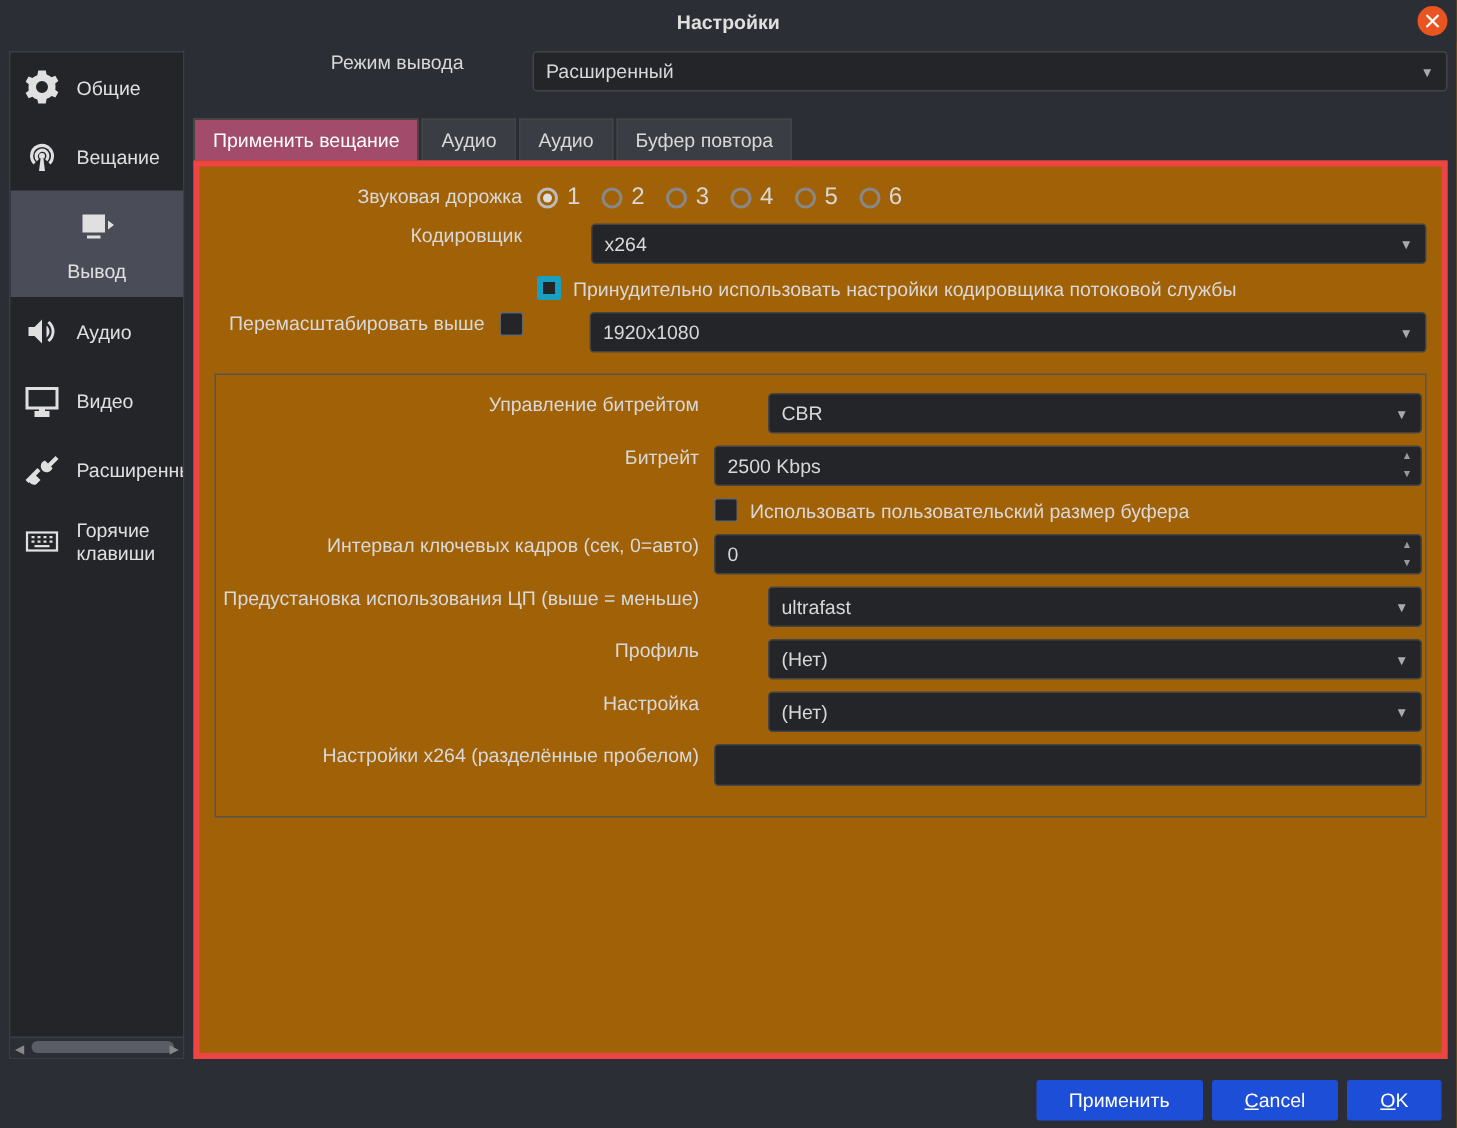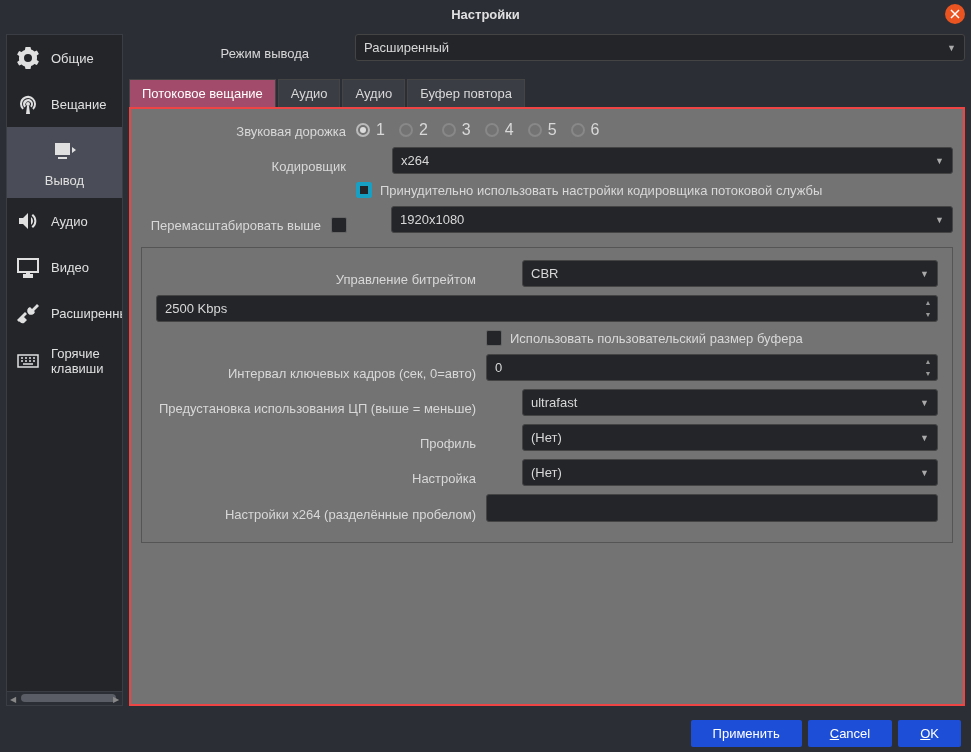--- a/index.html
+++ b/index.html
@@ -11,40 +11,40 @@
 .main-area { display: flex; height: 684px; padding: 6px; gap: 6px; }
 .sidebar { width: 117px; background: #232529; border: 1px solid #3a3d44; display: flex; flex-direction: column; overflow: hidden; }
 .sidebar-item { display: flex; align-items: center; gap: 10px; padding: 10px 8px; cursor: pointer; font-size: 13px; color: #e0e0e0; }
 .sidebar-item.active { background: #4a4d57; flex-direction: column; }
 .sidebar-item .icon { width: 26px; height: 26px; display: flex; align-items: center; justify-content: center; flex-shrink: 0; }
 .sidebar-item .icon svg { width: 24px; height: 24px; fill: #e0e0e0; }
 .hscroll { height: 14px; background: #2b2e35; border-top: 1px solid #3a3d44; position: relative; margin-top: auto; }
 .hscroll-thumb { position: absolute; left: 14px; top: 2px; height: 8px; width: 95px; background: #5a5d65; border-radius: 4px; }
 .hscroll-arrow { position: absolute; top: 0; width: 12px; height: 14px; display: flex; align-items: center; justify-content: center; color: #888; font-size: 8px; }
 .content { flex: 1; display: flex; flex-direction: column; }
-.row { display: flex; align-items: flex-end; margin-bottom: 8px; }
+.row { display: flex; align-items: flex-start; margin-bottom: 8px; }
 .row-label { width: 190px; text-align: right; padding-right: 10px; font-size: 13px; color: #d8d8d8; }
 .row-label.wide { width: 330px; }
 .select { flex: 1; background: #232529; border: 1px solid #444; color: #d8d8d8; font-size: 13px; padding: 5px 8px; border-radius: 3px; position: relative; display: flex; align-items: center; justify-content: space-between; cursor: pointer; margin-left: 36px; }
 .select .chev { font-size: 9px; color: #aaa; }
 .tabs { display: flex; gap: 2px; margin-bottom: 0; }
 .tab { padding: 6px 12px; background: #3a3d44; color: #d8d8d8; font-size: 13px; cursor: pointer; border: 1px solid #444; border-bottom: none; }
 .tab.active { background: #a24b6a; color: #fff; }
-.panel { flex: 1; border: 2px solid #ef4444; padding: 12px 10px; background: #737373; overflow: hidden; }
+.panel { flex: 1; border: 4px solid #ef4444; padding: 12px 10px; background: #a16207; overflow: hidden; }
 .radio-group { display: flex; gap: 14px; align-items: center; }
 .radio { display: flex; align-items: center; gap: 6px; cursor: pointer; }
 .radio-btn { width: 14px; height: 14px; border: 2px solid #888; border-radius: 50%; display: flex; align-items: center; justify-content: center; }
 .radio-btn.checked { border-color: #bbb; }
 .radio-btn.checked::after { content: ""; width: 6px; height: 6px; background: #ddd; border-radius: 50%; }
 .checkbox { width: 16px; height: 16px; border: 1px solid #666; border-radius: 2px; background: #232529; display: flex; align-items: center; justify-content: center; cursor: pointer; flex-shrink: 0; }
 .checkbox.checked { background: #18a0c4; border-color: #18a0c4; }
 .checkbox.checked::after { content: ""; width: 8px; height: 8px; background: #232529; }
 .cb-row { display: flex; align-items: center; gap: 8px; margin-bottom: 8px; }
 .cb-label { font-size: 13px; color: #d8d8d8; }
-.encoder-section { border: 1px solid #555; padding: 12px 14px; margin-top: 14px; }
+.encoder-section { border: 1px solid #555; padding: 12px 2px; margin-top: 14px; }
 .spinner { flex: 1; background: #232529; border: 1px solid #444; color: #d8d8d8; font-size: 13px; padding: 5px 8px; border-radius: 3px; display: flex; align-items: center; position: relative; }
 .spinner-btns { position: absolute; right: 1px; top: 1px; bottom: 1px; width: 16px; display: flex; flex-direction: column; }
 .spinner-btns div { flex: 1; display: flex; align-items: center; justify-content: center; font-size: 7px; color: #999; cursor: pointer; }
 .text-input { flex: 1; background: #232529; border: 1px solid #444; color: #d8d8d8; font-size: 13px; padding: 5px 8px; border-radius: 3px; height: 28px; }
 .footer { display: flex; justify-content: flex-end; gap: 6px; padding: 8px 10px 10px; }
 .btn { background: #1d4ed8; color: #fff; border: none; padding: 6px 22px; font-size: 13px; cursor: pointer; border-radius: 2px; }
 .btn .u { text-decoration: underline; }
 </style>
 </head>
 <body>
@@ -127,21 +127,21 @@
   <div class="content">
     <div class="row" style="margin-bottom:18px;">
       <div class="row-label">Режим вывода</div>
       <div class="select">
         <span>Расширенный</span>
           <span class="chev">▼</span>
       </div>
     </div>
 
     <div class="tabs">
-      <div class="tab active">Потоковое вещание</div>
+      <div class="tab active">Применить вещание</div>
       <div class="tab">Аудио</div>
       <div class="tab">Аудио</div>
       <div class="tab">Буфер повтора</div>
     </div>
 
     <div class="panel">
       <div class="row">
         <div class="row-label" style="width:215px">Звуковая дорожка</div>
         <div class="radio-group">
           <label class="radio">
@@ -198,20 +198,21 @@
 
       <div class="encoder-section">
         <div class="row">
           <div class="row-label wide">Управление битрейтом</div>
           <div class="select">
             <span>CBR</span>
               <span class="chev">▼</span>
           </div>
         </div>
         <div class="row">
+          <div class="row-label wide">Битрейт</div>
           <div class="spinner">
             <span>2500 Kbps</span>
             <div class="spinner-btns">
                 <div>▲</div>
                 <div>▼</div>
               </div>
           </div>
         </div>
         <div class="row">
           <div class="row-label wide"></div>

